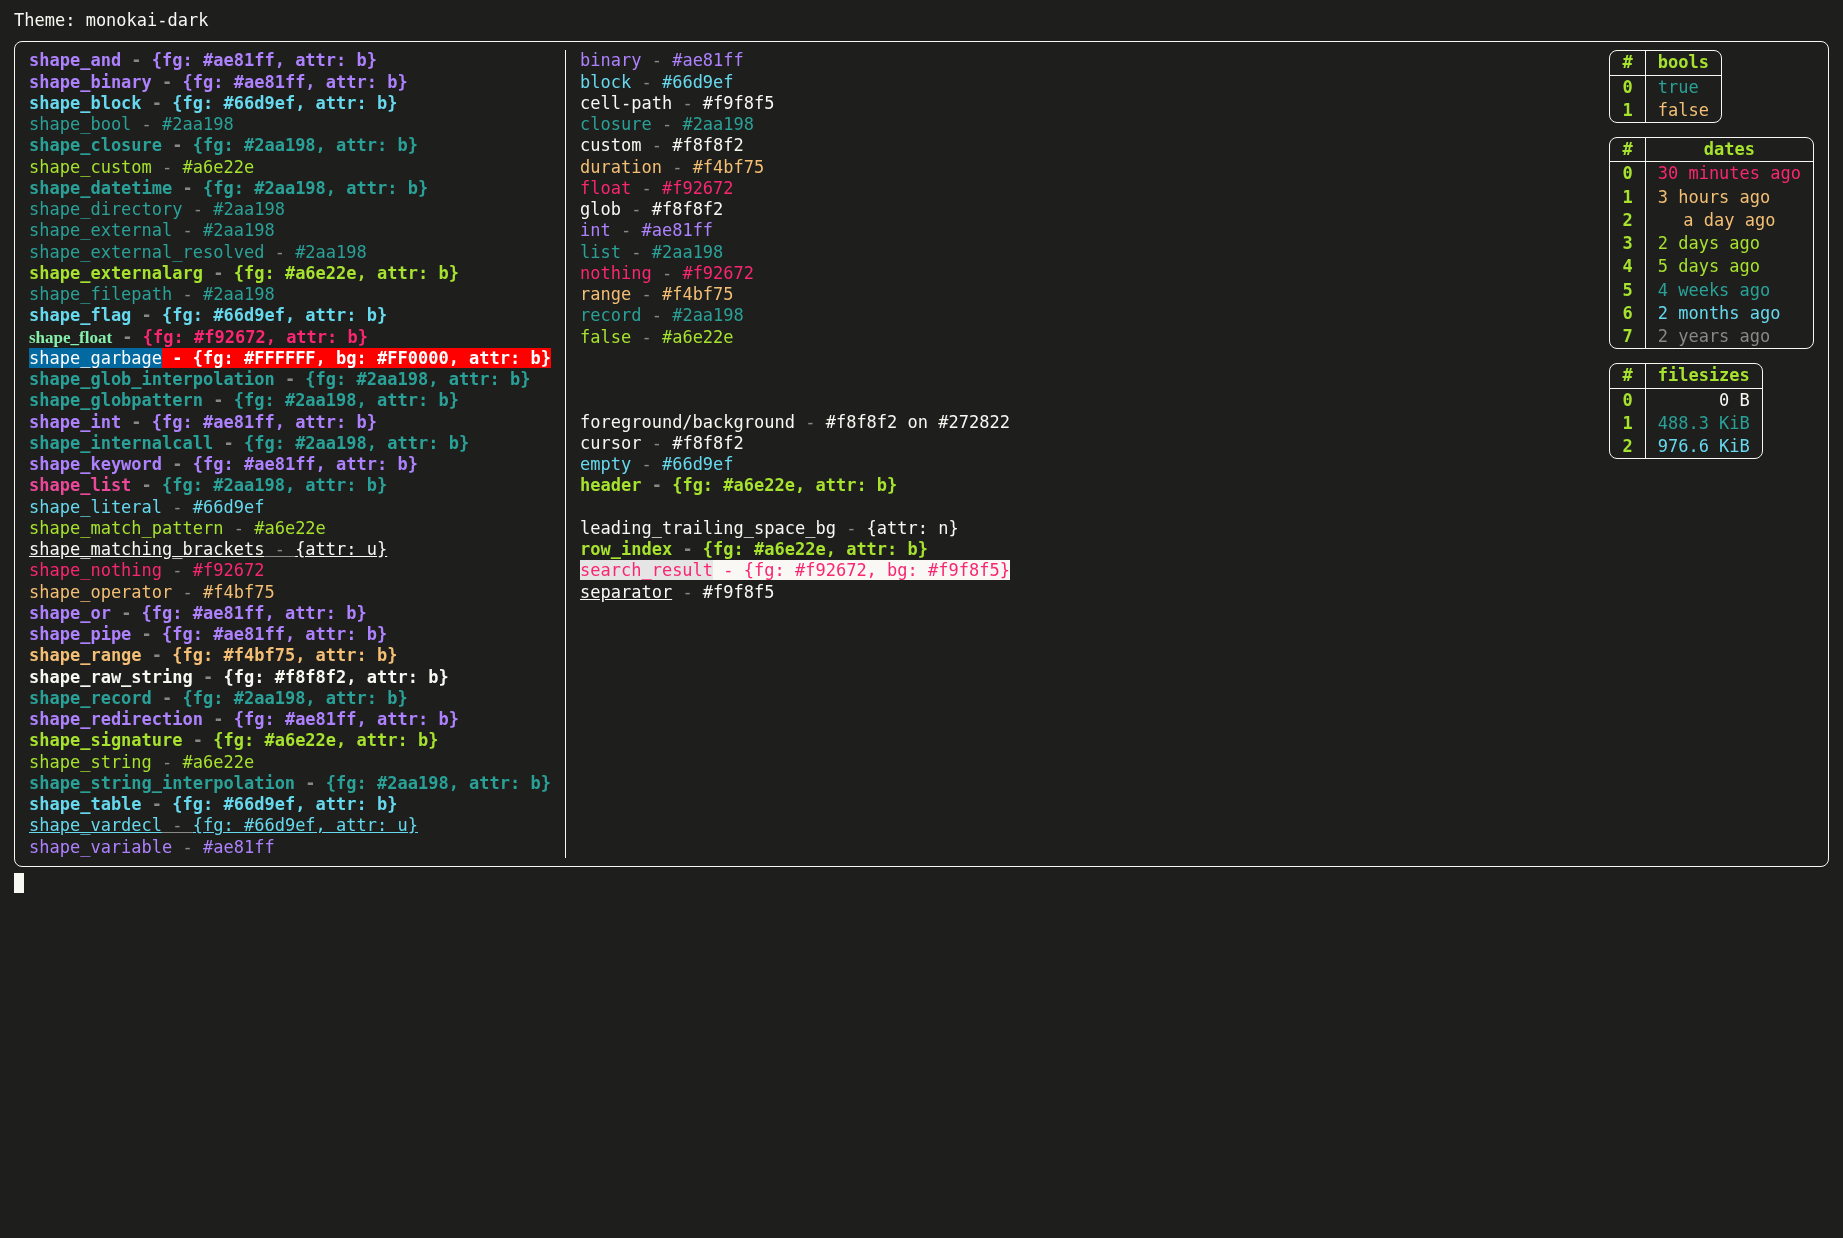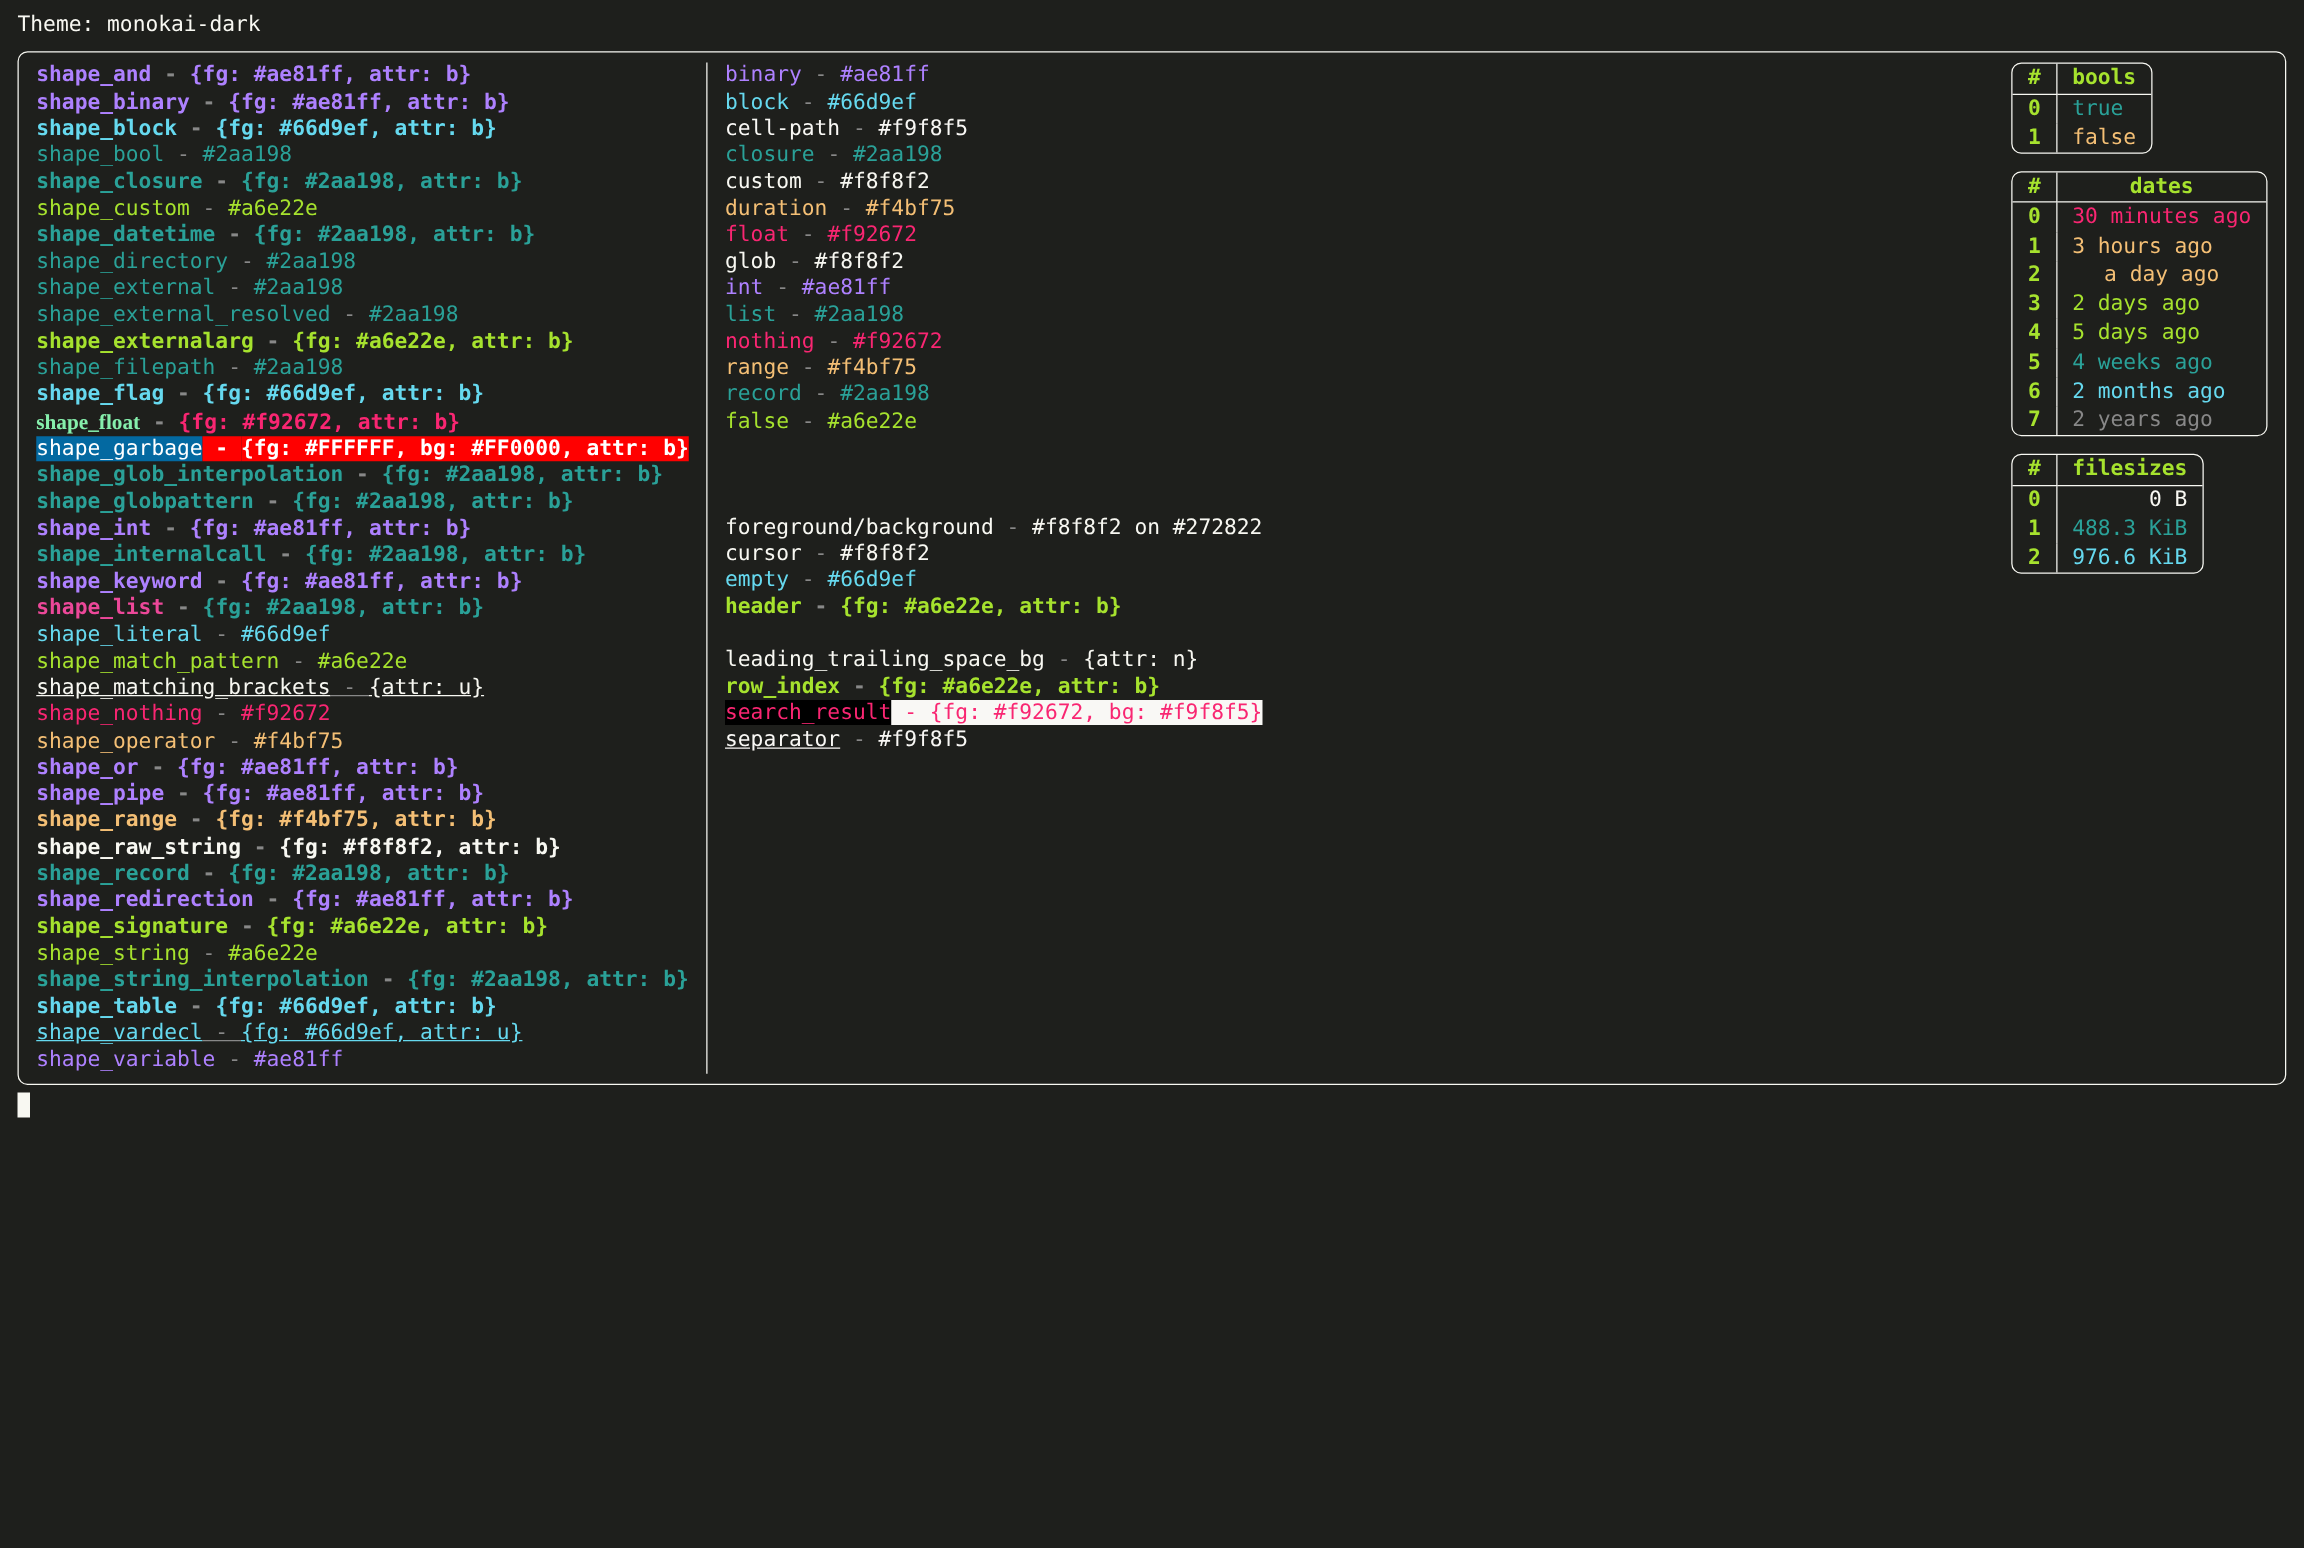--- a/index.html
+++ b/index.html
@@ -150,21 +150,21 @@
     <div id="misc-col">
         <div class="entry"><span style="color: rgb(248, 248, 242);">foreground/background</span><span style="color: rgb(136, 136, 136);"> - </span><span style="color: rgb(248, 248, 242);">#f8f8f2 on #272822</span></div>
         <div class="entry"><span style="color: rgb(248, 248, 242);">cursor</span><span style="color: rgb(136, 136, 136);"> - </span><span style="color: rgb(248, 248, 242);">#f8f8f2</span></div>
         <div class="entry"><span style="color: rgb(102, 217, 239);">empty</span><span style="color: rgb(136, 136, 136);"> - </span><span style="color: rgb(102, 217, 239);">#66d9ef</span></div>
         <div class="entry"><span style="color: rgb(166, 226, 46); font-weight: bold;">header</span><span style="color: rgb(136, 136, 136); font-weight: bold;"> - </span><span style="color: rgb(166, 226, 46); font-weight: bold;">{fg: #a6e22e, attr: b}</span></div>
       </div>
     <div class="gap"></div>
     <div id="misc2-col">
         <div class="entry"><span style="color: rgb(248, 248, 242);">leading_trailing_space_bg</span><span style="color: rgb(136, 136, 136);"> - </span><span style="color: rgb(248, 248, 242);">{attr: n}</span></div>
         <div class="entry"><span style="color: rgb(166, 226, 46); font-weight: bold;">row_index</span><span style="color: rgb(136, 136, 136); font-weight: bold;"> - </span><span style="color: rgb(166, 226, 46); font-weight: bold;">{fg: #a6e22e, attr: b}</span></div>
-        <div class="entry"><span style="color: rgb(249, 38, 114); background: #000000;">search_result</span><span style="color: rgb(249, 38, 114); background: rgb(249, 248, 245);"> - </span><span style="color: rgb(249, 38, 114); background: rgb(249, 248, 245);">{fg: #f92672, bg: #f9f8f5}</span></div>
+        <div class="entry"><span style="color: rgb(249, 38, 114); background: #e5e5e5;">search_result</span><span style="color: rgb(249, 38, 114); background: rgb(249, 248, 245);"> - </span><span style="color: rgb(249, 38, 114); background: rgb(249, 248, 245);">{fg: #f92672, bg: #f9f8f5}</span></div>
         <div class="entry"><span style="color: rgb(249, 248, 245); text-decoration: underline;">separator</span><span style="color: rgb(136, 136, 136);"> - </span><span style="color: rgb(249, 248, 245);">#f9f8f5</span></div>
       </div>
   </div>
 
   <div class="col col-right" id="right-col">
       <div class="mini">
         <div class="mini-row mini-header">
           <div class="mini-cell">#</div>
           <div class="mini-cell">bools</div>
         </div>

